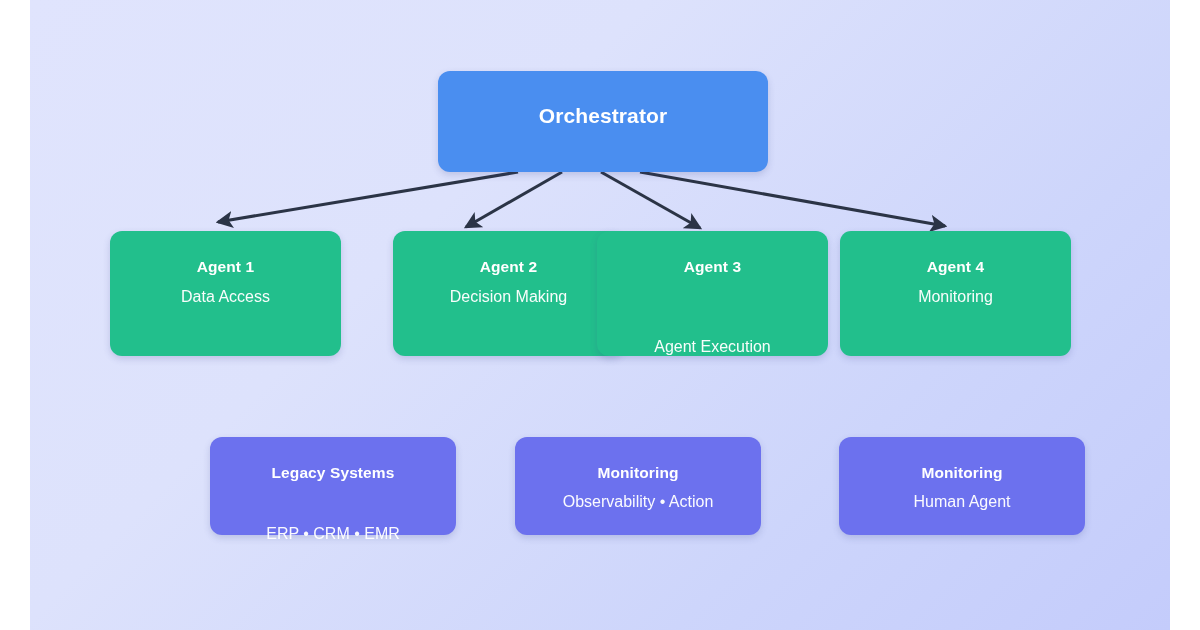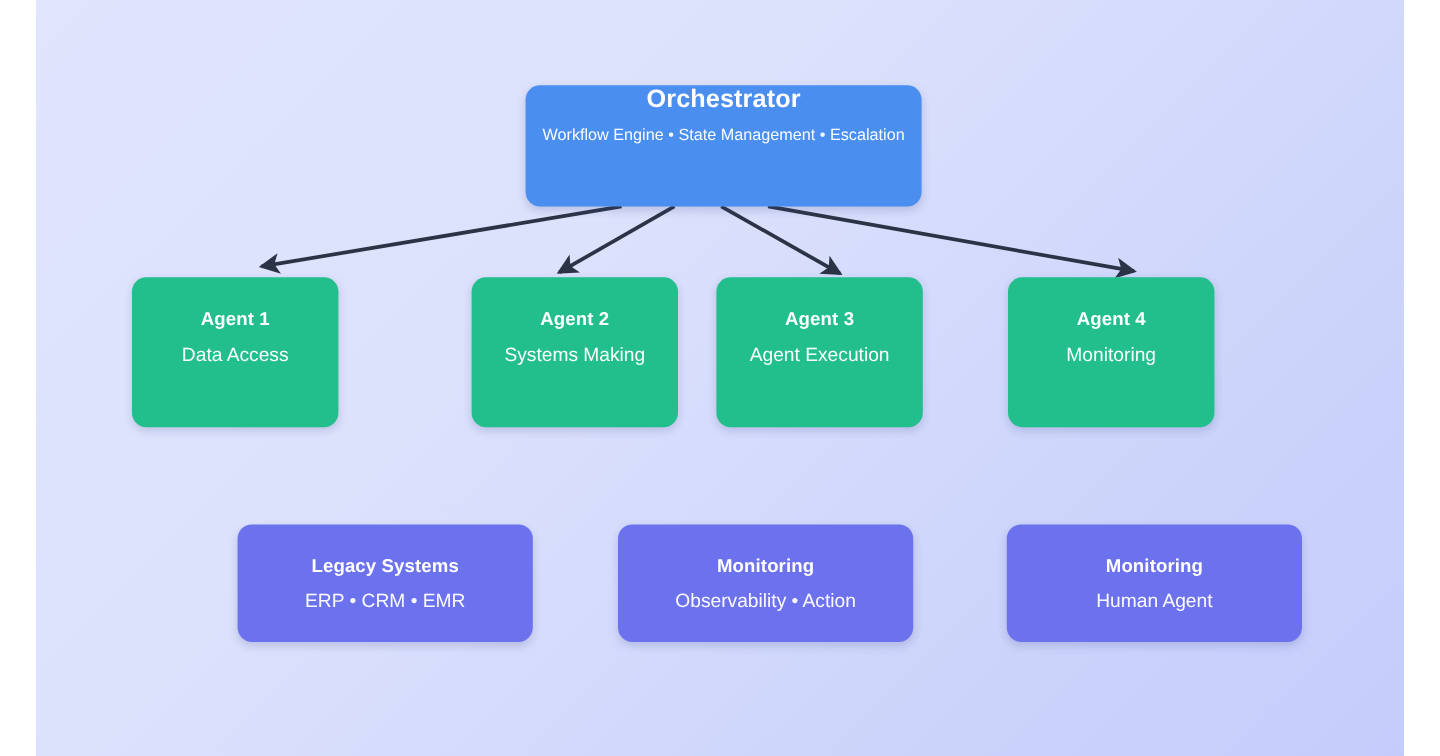--- a/index.html
+++ b/index.html
@@ -63,67 +63,68 @@
     opacity: 0.97;
   }
 
   
   #node-orchestrator {
     left: 408px;
     top: 71px;
     width: 330px;
     height: 101px;
     background: #4a8ef0;
+    justify-content: center;
   }
   #node-orchestrator .title {
     font-size: 21px;
     margin-bottom: 11px;
   }
   #node-orchestrator .subtitle {
     font-size: 13.5px;
   }
 
   
   .agent {
     top: 231px;
-    width: 172px;
+    width: 231px;
     height: 125px;
     background: #22bf8c;
     justify-content: flex-start;
     padding-top: 27px;
   }
   .agent .title {
     font-size: 15.5px;
     margin-bottom: 12px;
   }
   .agent .subtitle {
     font-size: 16px;
   }
   #node-agent-1 { left: 80px; }
   #node-agent-2 { left: 323px; margin-left: 40px; }
-  #node-agent-3 { left: 567px; }
-  #node-agent-4 { left: 810px; }
+  #node-agent-3 { left: 567px; justify-content: space-between; }
+  #node-agent-4 { left: 810px; border-radius: 11px; }
 
   
   .support {
     top: 437px;
     width: 246px;
     height: 98px;
     background: #6c71ee;
     justify-content: flex-start;
     padding-top: 27px;
   }
   .support .title {
     font-size: 15.5px;
     margin-bottom: 11px;
   }
   .support .subtitle {
     font-size: 16px;
   }
-  #node-legacy-systems { left: 168px; }
+  #node-legacy-systems { left: 180px; gap: 32px; }
   #node-monitoring     { left: 485px; }
   #node-escalation     { left: 809px; }
 </style>
 </head>
 <body>
 
 <div id="canvas">
 
   <div id="stage">
 
@@ -137,31 +138,30 @@
       <g stroke="#2b3446" stroke-width="3.1" fill="none" stroke-linecap="butt" marker-end="url(#ah)">
         <line x1="488" y1="172" x2="188" y2="222"></line>
         <line x1="532" y1="172" x2="436" y2="227"></line>
         <line x1="571" y1="172" x2="670" y2="228"></line>
         <line x1="610" y1="172" x2="915" y2="226"></line>
       </g>
     </svg>
 
     <div class="node" id="node-orchestrator">
       <div class="title">Orchestrator</div>
-      <div class="subtitle">Workflow Engine • State Management • Escalation</div>
     </div>
 
     <div class="node agent" id="node-agent-1">
       <div class="title">Agent 1</div>
       <div class="subtitle">Data Access</div>
     </div>
 
     <div class="node agent" id="node-agent-2">
       <div class="title">Agent 2</div>
-      <div class="subtitle">Systems Making</div>
+      <div class="subtitle">Decision Making</div>
     </div>
 
     <div class="node agent" id="node-agent-3">
       <div class="title">Agent 3</div>
       <div class="subtitle">Agent Execution</div>
     </div>
 
     <div class="node agent" id="node-agent-4">
       <div class="title">Agent 4</div>
       <div class="subtitle">Monitoring</div>

